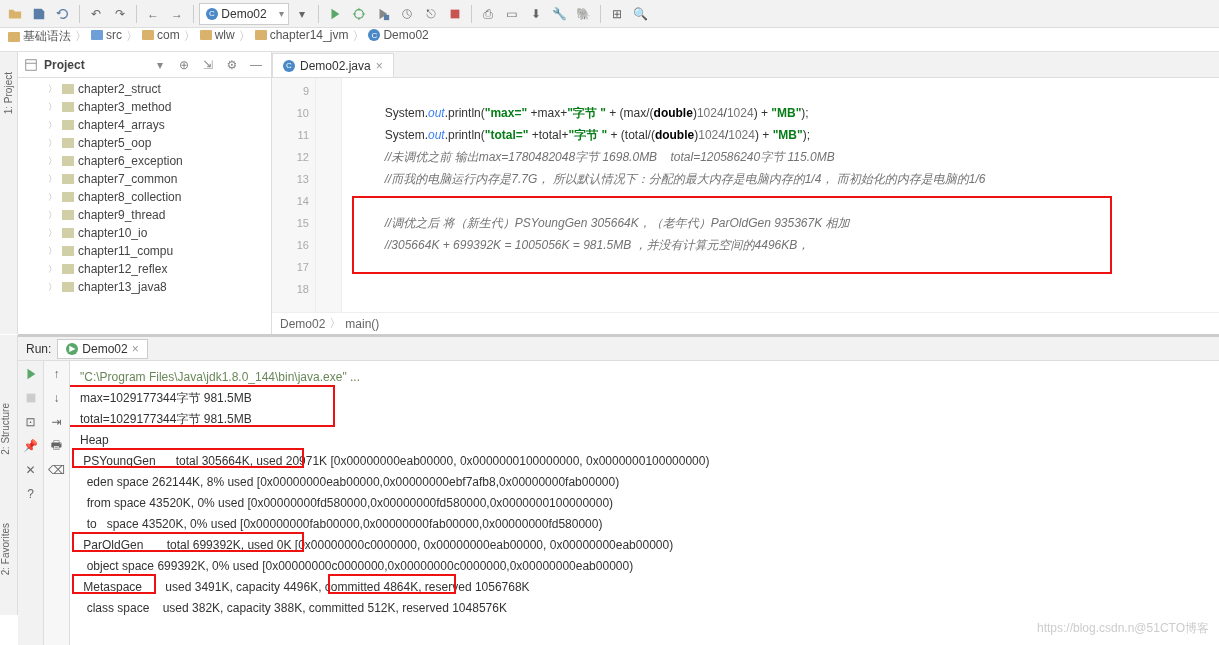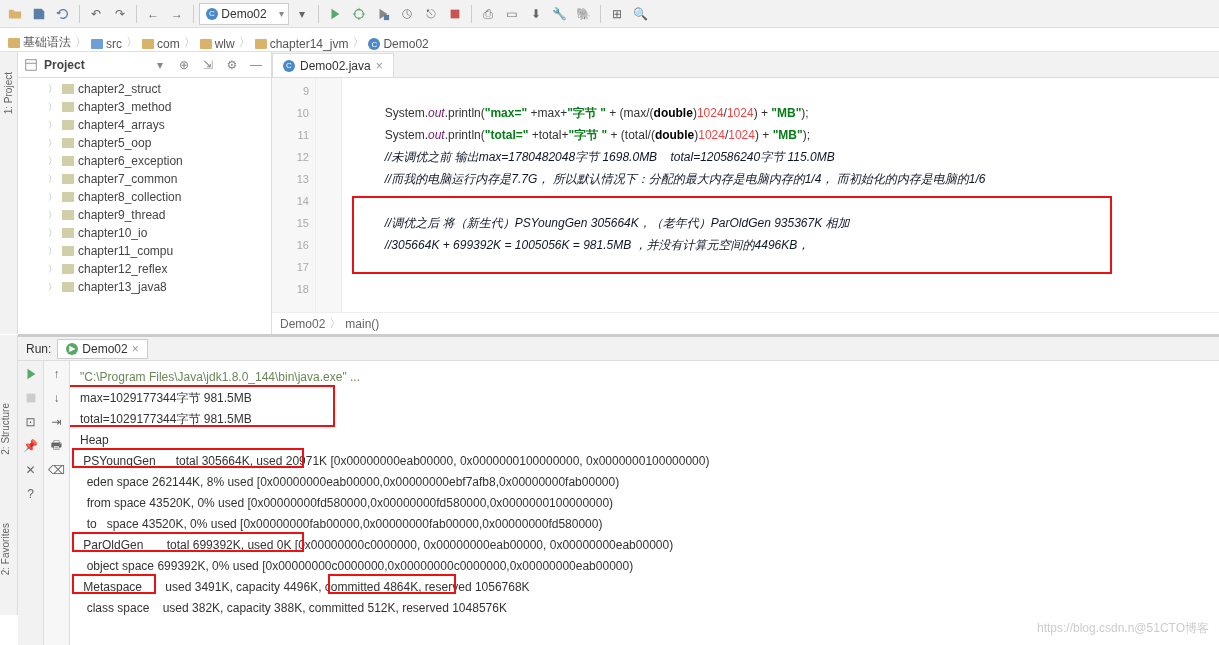--- a/index.html
+++ b/index.html
@@ -2,21 +2,21 @@
 <html><head>
 <meta charset="utf-8">
 <style>
 *{margin:0;padding:0;box-sizing:border-box;font-family:"Segoe UI",Arial,sans-serif;font-size:12px;}
 body{background:#fff;color:#333;width:1219px;height:645px;overflow:hidden;position:relative;}
 .toolbar{height:28px;background:#f2f2f2;border-bottom:1px solid #ddd;display:flex;align-items:center;padding:0 4px;gap:2px;}
 .tb-btn{width:22px;height:22px;display:flex;align-items:center;justify-content:center;color:#666;cursor:pointer;}
 .tb-sep{width:1px;height:18px;background:#ccc;margin:0 3px;}
 .combo{background:#fff;border:1px solid #ccc;padding:2px 18px 2px 6px;height:22px;display:flex;align-items:center;position:relative;min-width:90px;}
 .combo::after{content:"▾";position:absolute;right:4px;color:#888;font-size:10px;}
-.breadcrumbs{height:24px;background:#fff;border-bottom:1px solid #e0e0e0;display:flex;align-items:flex-end;padding:0 8px;gap:4px;font-size:11px;color:#555;}
+.breadcrumbs{height:24px;background:#fff;border-bottom:1px solid #e0e0e0;display:flex;align-items:flex-start;padding:0 8px;gap:4px;font-size:11px;color:#555;}
 .bc-item{display:flex;align-items:center;gap:3px;cursor:pointer;}
 .bc-sep{color:#aaa;}
 .folder-ico{width:12px;height:10px;background:#d9b36c;display:inline-block;border-radius:1px;}
 .class-ico{width:12px;height:12px;border-radius:50%;background:#4a88c7;color:#fff;font-size:8px;display:inline-flex;align-items:center;justify-content:center;}
 .main{display:flex;height:282px;}
 .sidebar{width:254px;border-right:1px solid #ddd;display:flex;flex-direction:column;background:#fff;}
 .sb-header{height:26px;border-bottom:1px solid #ddd;display:flex;align-items:center;padding:0 6px;gap:6px;}
 .sb-title{flex:1;font-weight:700;color:#444;}
 .sb-tool{width:18px;height:18px;display:flex;align-items:center;justify-content:center;color:#888;cursor:pointer;}
 .tree{flex:1;overflow:hidden;padding:2px 0;}
@@ -26,24 +26,24 @@
 .editor{flex:1;display:flex;flex-direction:column;overflow:hidden;}
 .tabs{height:26px;border-bottom:1px solid #ddd;display:flex;align-items:flex-end;background:#f2f2f2;}
 .tab{height:24px;padding:0 10px;background:#fff;border:1px solid #ddd;border-bottom:none;display:flex;align-items:center;gap:5px;font-size:11px;}
 .close-x{color:#999;cursor:pointer;}
 .code-area{flex:1;display:flex;overflow:hidden;font-family:"JetBrains Mono",Consolas,monospace;font-size:13px;position:relative;}
 .gutter{width:44px;background:#f7f7f7;border-right:1px solid #eee;color:#aaa;text-align:right;padding:2px 6px 0 0;line-height:22px;font-size:11px;}
 .marks{width:26px;background:#f7f7f7;border-right:1px solid #eee;}
 .code{flex:1;padding:2px 0 0 16px;line-height:22px;white-space:pre;overflow:hidden;}
 .code .hl-line{background:#fdf8d2;display:block;margin-left:-16px;padding-left:16px;}
 .kw{color:#000000;font-weight:bold;}
-.fld{color:#701a75;font-style:italic;}
+.fld{color:#3b82f6;font-style:italic;}
 .str{color:#067d17;font-weight:bold;}
-.num{color:#ef4444;text-align:right;}
-.cmt{color:#0f172a;font-style:italic;}
+.num{color:#737373;text-align:right;}
+.cmt{color:#737373;font-style:italic;}
 .red-box{position:absolute;border:2px solid #e11;}
 .crumb-bar{height:22px;border-top:1px solid #eee;padding:0 8px;display:flex;align-items:center;gap:4px;font-size:11px;color:#666;}
 .run-panel{border-top:3px solid #ccc;display:flex;flex-direction:column;height:392px;}
 .run-header{height:24px;background:#f2f2f2;border-bottom:1px solid #ddd;display:flex;align-items:center;padding:0 8px;gap:6px;}
 .run-tab{height:20px;padding:0 8px;background:#fff;border:1px solid #ccc;display:flex;align-items:center;gap:4px;font-size:11px;}
 .run-body{flex:1;display:flex;overflow:hidden;}
 .run-tools{width:26px;background:#f2f2f2;border-right:1px solid #ddd;display:flex;flex-direction:column;align-items:center;padding:4px 0;gap:6px;}
 .run-tools2{width:26px;background:#f7f7f7;border-right:1px solid #ddd;display:flex;flex-direction:column;align-items:center;padding:4px 0;gap:6px;}
 .rt-btn{width:18px;height:18px;display:flex;align-items:center;justify-content:center;color:#666;cursor:pointer;}
 .console{flex:1;padding:6px 10px;font-family:Consolas,monospace;font-size:13px;line-height:21px;white-space:pre;overflow:hidden;position:relative;color:#333;}

